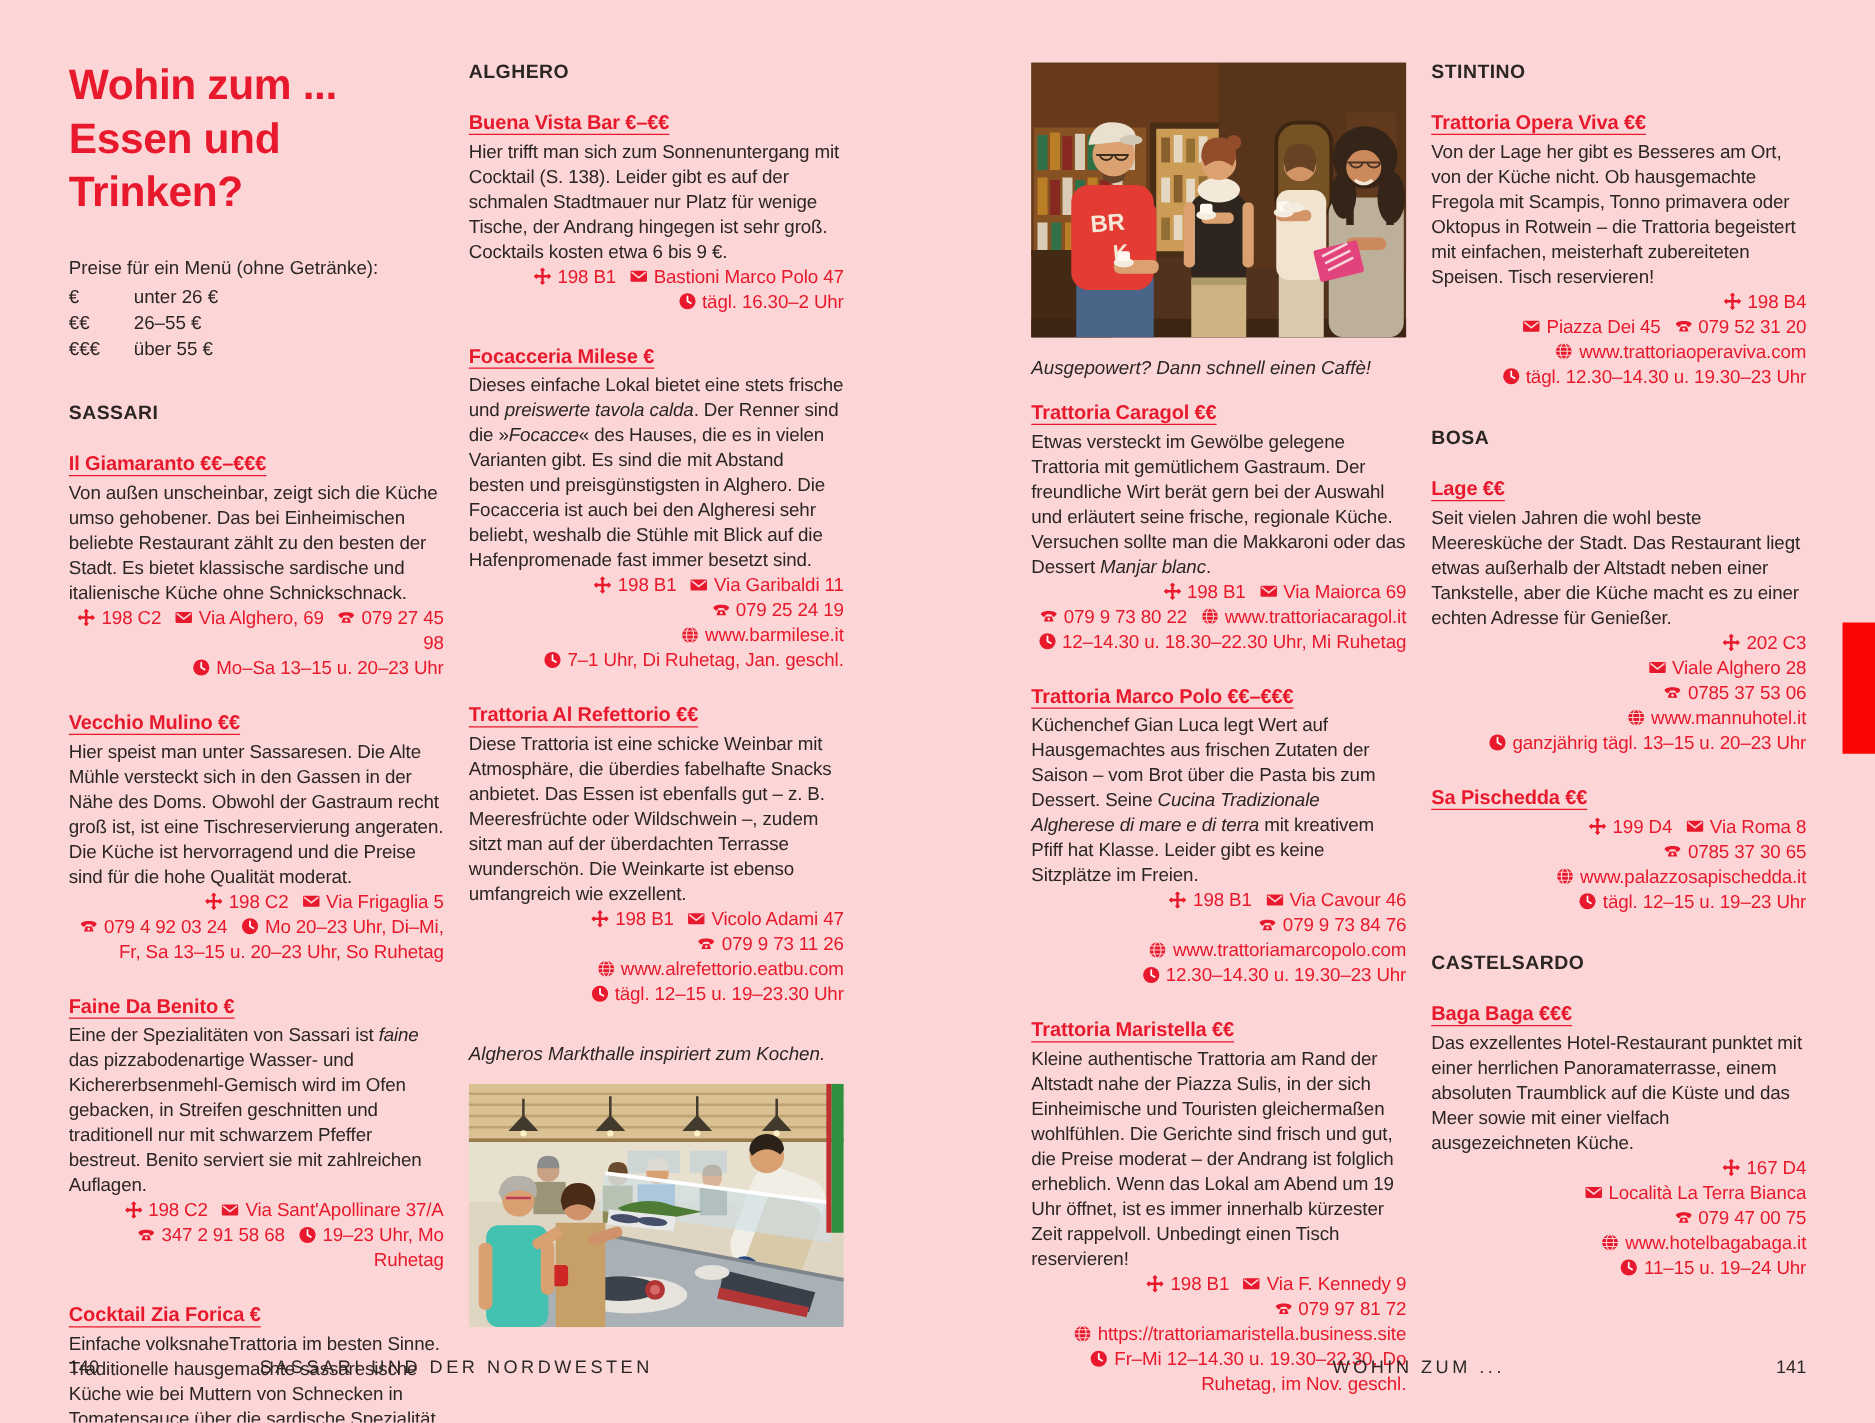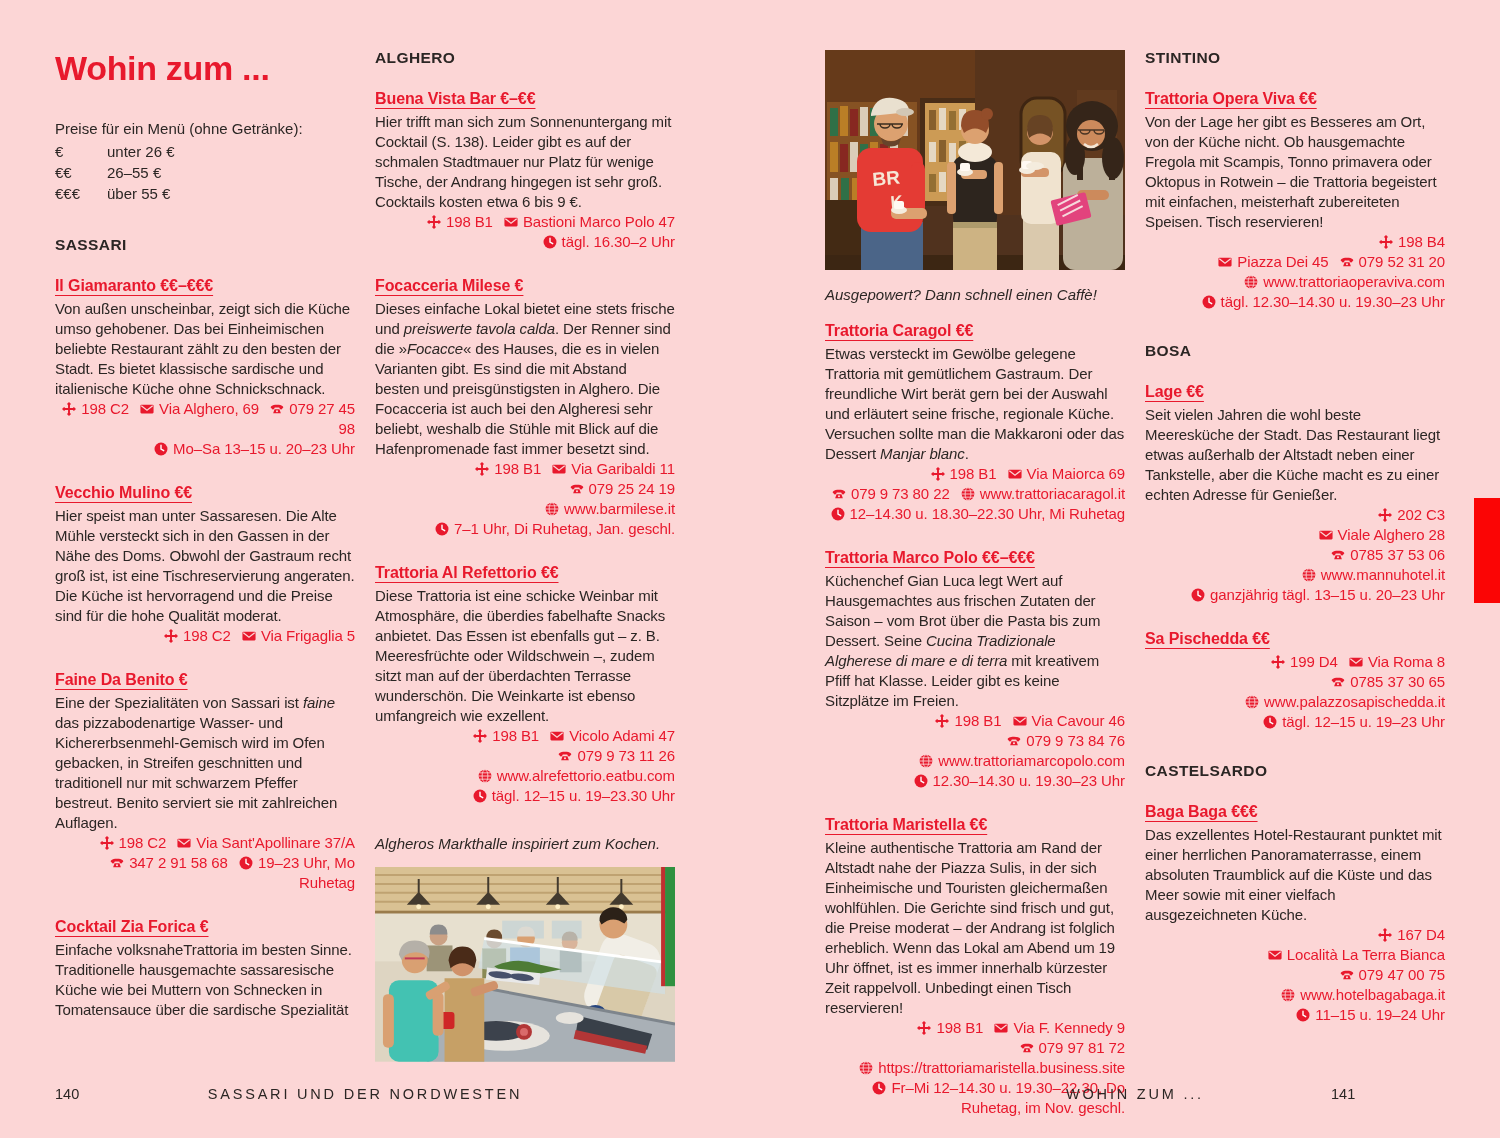--- a/index.html
+++ b/index.html
@@ -50,29 +50,29 @@
   #col3 .caption{margin:15px 0 8px;}
 
   figure.photo{margin:0 0 0;width:300px;}
   figure.photo svg{display:block;width:100%;height:auto;}
   #col3 figure.photo{margin:3px 0 0;}
 
   .footer-item{position:absolute;top:1086px;font-size:14.5px;color:var(--ink);}
   #pn-left{left:55px;}
   #ft-left{left:55px;width:620px;text-align:center;letter-spacing:2.8px;}
   #ft-right{left:825px;width:620px;text-align:center;letter-spacing:2.8px;}
-  #pn-right{left:1331px;width:55px;text-align:left;}
+  #pn-right{left:1390px;width:55px;text-align:right;}
 
   .edge-tab{position:absolute;left:1474px;top:498px;width:26px;height:105px;background:#fb0505;}
 </style>
 </head>
 <body>
 
 <div class="column" id="col1">
-  <h1 class="page-title"><span>Wohin zum ...</span><br></h1>
+  <h1 class="page-title"><span>Wohin zum ...</span><br><span>Essen und Trinken?</span></h1>
   <div class="legend">
     <div class="legend-intro">Preise für ein Menü (ohne Getränke):</div>
     <div class="legend-row">
         <span class="legend-sym">€</span>
         <span>unter 26 €</span>
       </div>
     <div class="legend-row">
         <span class="legend-sym">€€</span>
         <span>26–55 €</span>
       </div>
@@ -106,20 +106,28 @@
       <div class="entry">
         <h3>Vecchio Mulino €€</h3>
         <p class="body"><span>Hier speist man unter Sassaresen. Die Alte Mühle versteckt sich in den Gassen in der Nähe des Doms. Obwohl der Gastraum recht groß ist, ist eine Tischreservierung angeraten. Die Küche ist hervorragend und die Preise sind für die hohe Qualität moderat.</span></p>
         <div class="info">
           <div class="iline"><span class="icon"><svg viewBox="0 0 16 16" fill="#e8192d">
                 <path d="M8 0l2.3 2.3-1.2 1.2v3.3h3.3l1.2-1.2L16 8l-2.4 2.4-1.2-1.2H9.1v3.3l1.2 1.2L8 16l-2.3-2.3 1.2-1.2V9.2H3.6L2.4 10.4 0 8l2.4-2.4 1.2 1.2h3.3V3.5L5.7 2.3 8 0z"></path>
               </svg></span><span>198 C2</span> <span class="icon"><svg viewBox="0 0 16 16" fill="#e8192d">
                 <rect x="0.5" y="3" width="15" height="10" rx="1.2"></rect>
                 <path d="M1.5 4.2 8 9.3l6.5-5.1" fill="none" stroke="#fcd6d6" stroke-width="1.4"></path>
               </svg></span><span>Via Frigaglia 5</span> </div>
+          <div class="iline"><span class="icon"><svg viewBox="0 0 16 16" fill="#e8192d">
+                <path d="M1.1 6.6C0 5.4 2 3.1 8 3.1s8 2.3 6.9 3.5l-1.6 1.6c-.5.5-1.4.3-1.9-.2-.6-.6-.4-1.3-1.1-1.6-.7-.3-3.9-.3-4.6 0-.7.3-.5 1-1.1 1.6-.5.5-1.4.7-1.9.2L1.1 6.6z"></path>
+                <path d="M5.2 8.3h5.6l1.6 4.6H3.6l1.6-4.6z"></path>
+                <circle cx="8" cy="10.6" r="1.2" fill="#fcd6d6"></circle>
+              </svg></span><span>079 4 92 03 24</span> <span class="icon"><svg viewBox="0 0 16 16" fill="#e8192d">
+                <circle cx="8" cy="8" r="7.4"></circle>
+                <path d="M8 3.6V8l3.1 1.9" fill="none" stroke="#ffffff" stroke-width="1.6" stroke-linecap="round"></path>
+              </svg></span><span>Mo 20–23 Uhr, Di–Mi, Fr, Sa 13–15 u. 20–23 Uhr, So Ruhetag</span> </div>
         </div>
       </div>
       <div class="entry">
         <h3>Faine Da Benito €</h3>
         <p class="body"><span>Eine der Spezialitäten von Sassari ist </span><em>faine</em><span> das pizzabodenartige Wasser- und Kichererbsenmehl-Gemisch wird im Ofen gebacken, in Streifen geschnitten und traditionell nur mit schwarzem Pfeffer bestreut. Benito serviert sie mit zahlreichen Auflagen.</span></p>
         <div class="info">
           <div class="iline"><span class="icon"><svg viewBox="0 0 16 16" fill="#e8192d">
                 <path d="M8 0l2.3 2.3-1.2 1.2v3.3h3.3l1.2-1.2L16 8l-2.4 2.4-1.2-1.2H9.1v3.3l1.2 1.2L8 16l-2.3-2.3 1.2-1.2V9.2H3.6L2.4 10.4 0 8l2.4-2.4 1.2 1.2h3.3V3.5L5.7 2.3 8 0z"></path>
               </svg></span><span>198 C2</span> <span class="icon"><svg viewBox="0 0 16 16" fill="#e8192d">
                 <rect x="0.5" y="3" width="15" height="10" rx="1.2"></rect>

